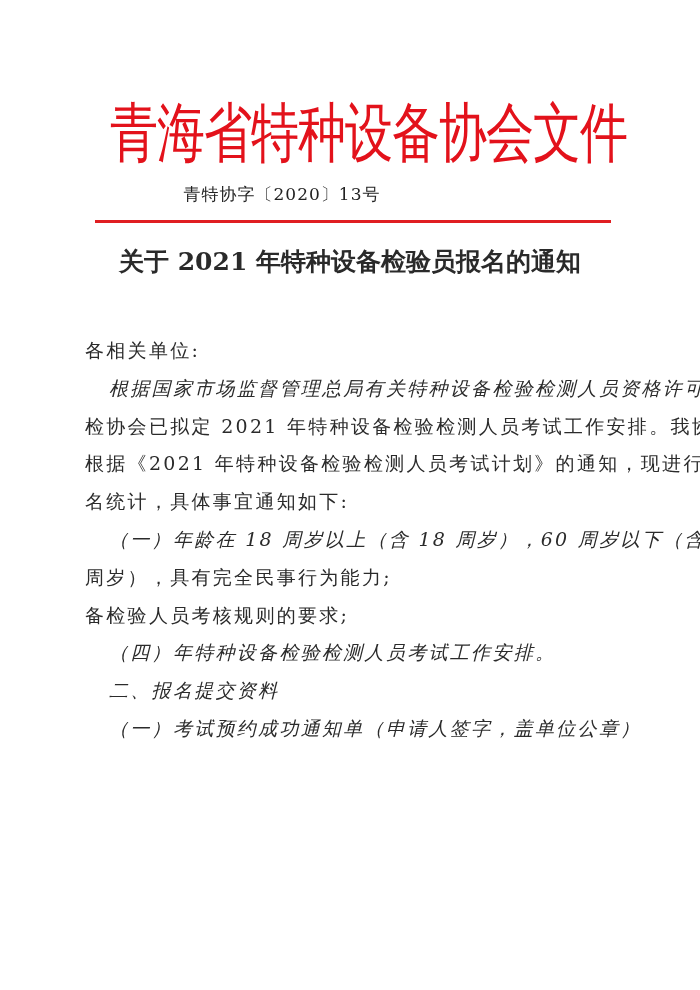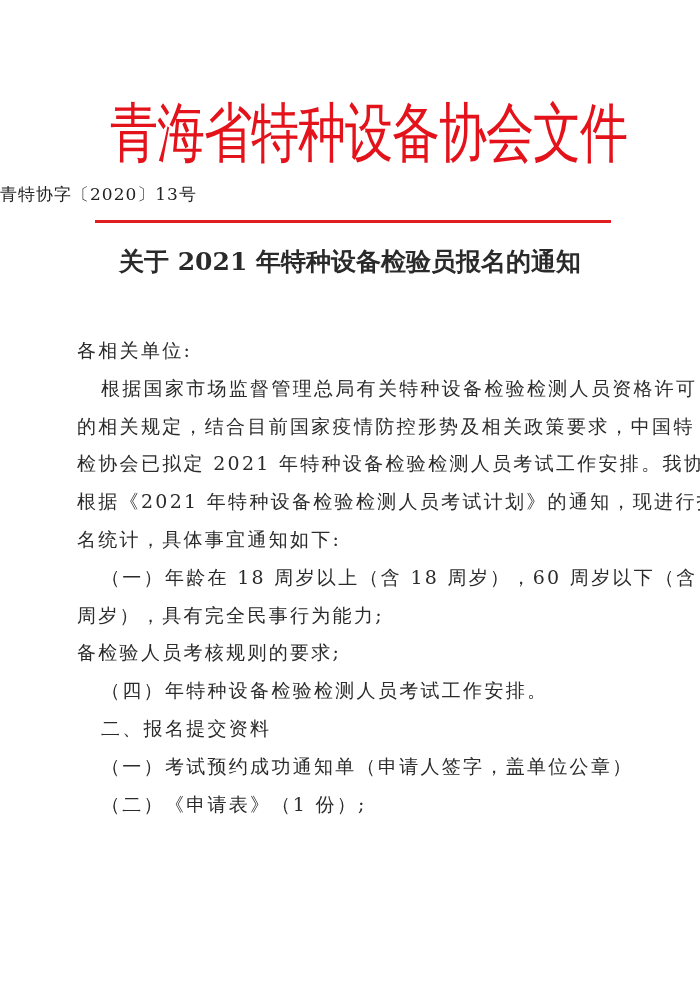--- a/index.html
+++ b/index.html
@@ -8,52 +8,50 @@
     font-family: "DejaVu Serif", "Liberation Serif", serif; color: #222222;
   }
   .header-title {
     position: absolute; left: 110px; top: 92px; width: 480px; height: 80px;
     text-align: center; color: #e3121b; font-size: 48px; line-height: 80px;
     font-family: "DejaVu Serif", "Liberation Serif", serif; font-weight: normal;
     letter-spacing: -1px;
     transform: scaleY(1.35); transform-origin: center center; white-space: nowrap;
   }
   .doc-number {
-    position: absolute; left: 0; top: 182px; width: 564px; 
+    position: absolute; left: 0; top: 182px; width: 564px; text-align: center;
     font-size: 17px; line-height: 24px; color: #222; letter-spacing: 1px;
   }
   .red-rule {
     position: absolute; left: 95px; top: 220px; width: 516px; height: 3px; background: #e01e22;
   }
   .notice-title {
     position: absolute; left: 0; top: 244px; width: 700px; text-align: center;
     font-size: 25px; line-height: 36px; font-weight: bold; color: #2a2a2a; white-space: nowrap;
   }
   .body-text {
     position: absolute; left: 77px; top: 332px; width: 560px;
     font-size: 19px; line-height: 37.8px; color: #2b2b2b; letter-spacing: 2.3px;
   }
-  .line { white-space: nowrap; height: 37.8px; }
-  .indent { padding-left: 24px; }
+  .line { white-space: nowrap; height: 37.8px; margin-left: 8px; }
+  .indent { padding-left: 24px; font-style: italic; }
 </style>
 </head>
 <body>
 
 <div class="header-title">青海省特种设备协会文件</div>
 <div class="doc-number">青特协字〔2020〕13号</div>
 <div class="red-rule"></div>
 <div class="notice-title">关于 2021 年特种设备检验员报名的通知</div>
 
 <div class="body-text">
   <div class="line">各相关单位:</div>
   <div class="line indent">根据国家市场监督管理总局有关特种设备检验检测人员资格许可</div>
-  <div class="line">的相关规定，结合目前国家疫情防控形势及相关政策要求，中国特</div>
   <div class="line">检协会已拟定 2021 年特种设备检验检测人员考试工作安排。我协会</div>
   <div class="line">根据《2021 年特种设备检验检测人员考试计划》的通知，现进行报</div>
   <div class="line">名统计，具体事宜通知如下:</div>
   <div class="line indent">（一）年龄在 18 周岁以上（含 18 周岁），60 周岁以下（含 60</div>
   <div class="line">周岁），具有完全民事行为能力;</div>
   <div class="line">备检验人员考核规则的要求;</div>
   <div class="line indent">（四）年特种设备检验检测人员考试工作安排。</div>
   <div class="line indent">二、报名提交资料</div>
   <div class="line indent">（一）考试预约成功通知单（申请人签字，盖单位公章）</div>
-  <div class="line indent">（二）《申请表》（1 份）;</div>
 </div>
 
 </body></html>

